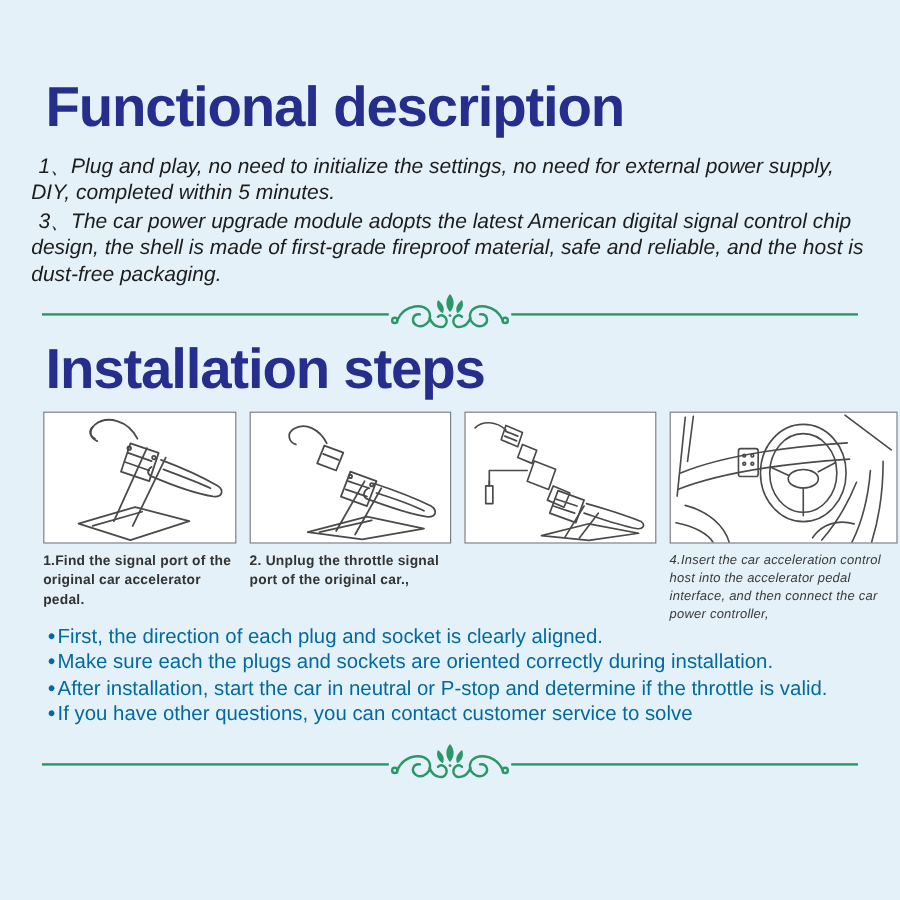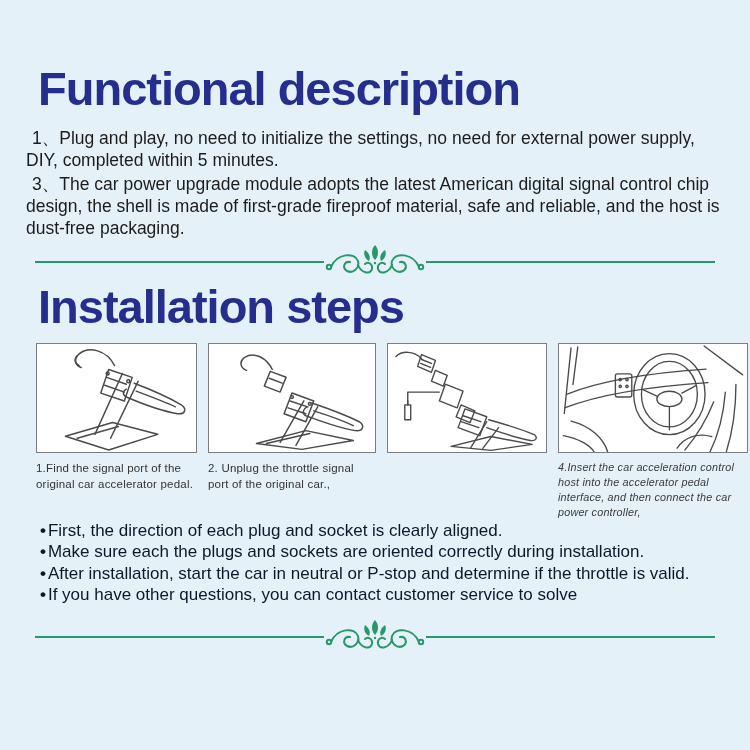--- a/index.html
+++ b/index.html
@@ -18,20 +18,21 @@
     line-height:1.08;
     margin:0;
     padding-left:38px;
   }
   .first-title{padding-top:64px;}
   .paras{
     margin:12px 22px 0 26px;
     color:#1c1c1c;
     font-size:17.5px;
     line-height:22px;
+    font-style:italic;
   }
   .paras p{margin:0 0 2px 0;text-indent:6px;}
   .divider{
     display:flex;align-items:center;
     margin:5px 35px 2px 35px;height:36px;
   }
   .divider .line{flex:1;height:2px;background:#2a9768;}
   .divider svg{width:100px;height:36px;margin:0 1px;flex:0 0 auto;}
   .steps-row{
     display:flex;gap:11px;
@@ -44,29 +45,29 @@
     box-sizing:border-box;
     height:110px;display:block;
   }
   .s1 .step-img{width:161px;}
   .s2 .step-img{width:168px;}
   .s3 .step-img{width:160px;}
   .s4 .step-img{width:190px;}
   .step-img svg{display:block;width:100%;height:100%;}
   figure{margin:0;}
   .step-caption{
-    font-size:11.5px;font-weight:400;color:#333;
+    font-size:11.5px;font-weight:700;color:#333;
     line-height:1.4;margin-top:7px;letter-spacing:0.2px;
   }
   .s4 .step-caption{font-weight:400;font-size:10.8px;color:#3a3a3a;font-style:italic;}
   .tips-title{
     font-size:28px;color:#1e1e1e;letter-spacing:6px;
     margin:3px 0 8px 48px;font-weight:400;
   }
-  .tips-list{margin:0 10px 0 40px;font-size:17px;color:#0f172a;line-height:21.5px;}
+  .tips-list{margin:0 10px 0 40px;font-size:17px;color:#0369a1;line-height:21.5px;}
   .tip::before{content:"\2022";font-weight:700;margin-right:2px;}
   .divider.bottom{margin-top:13px;}
 </style>
 </head>
 <body>
 
 <div class="page">
 
   <h1 class="big-title first-title">Functional description</h1>
 

